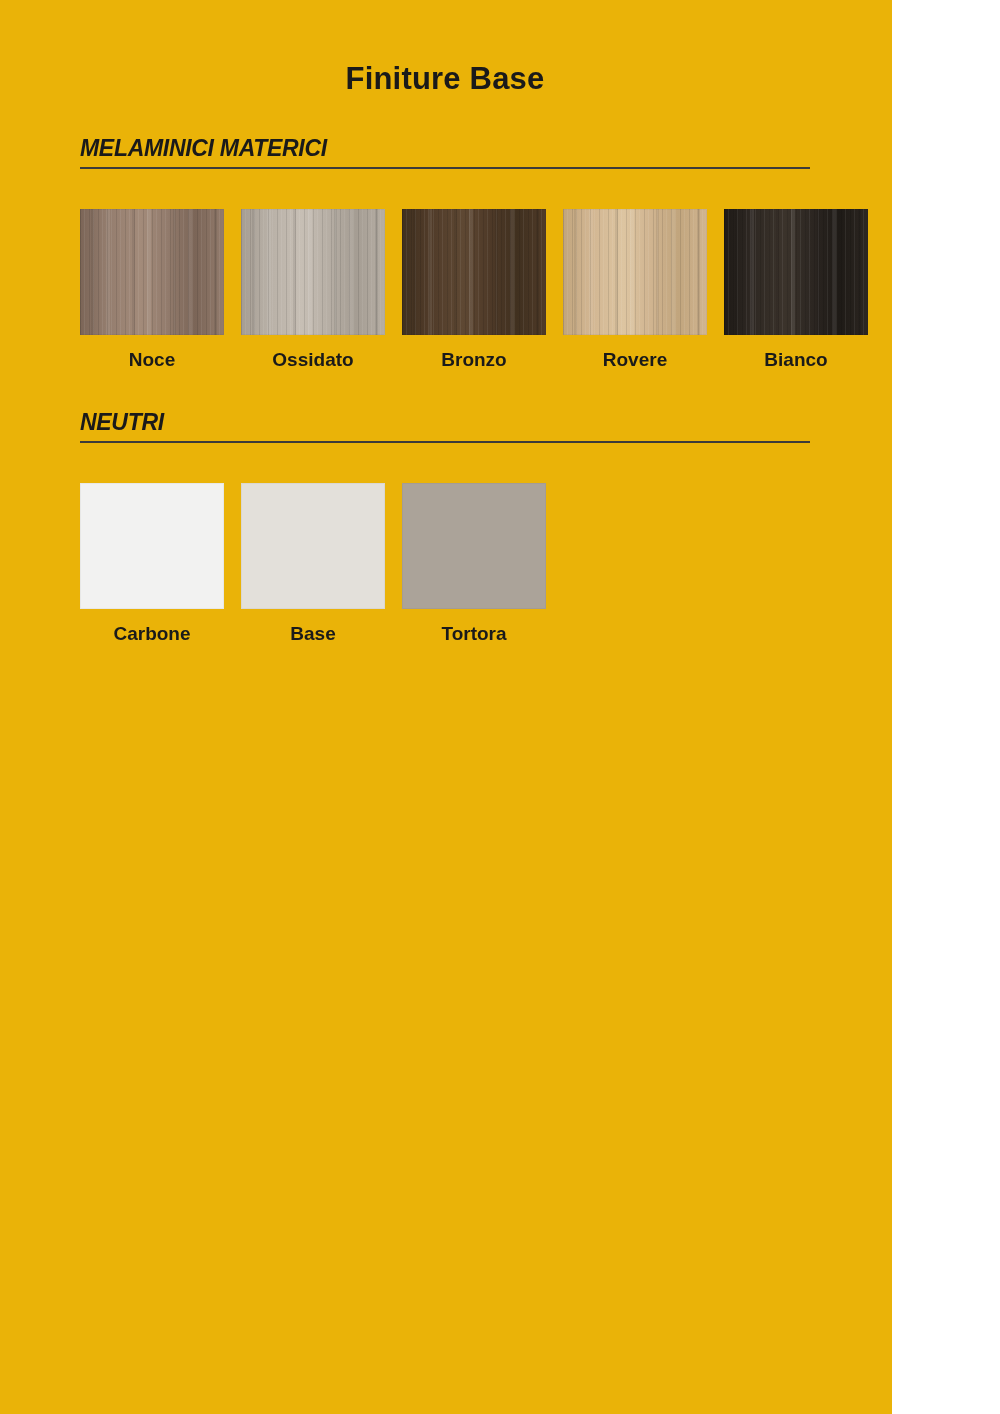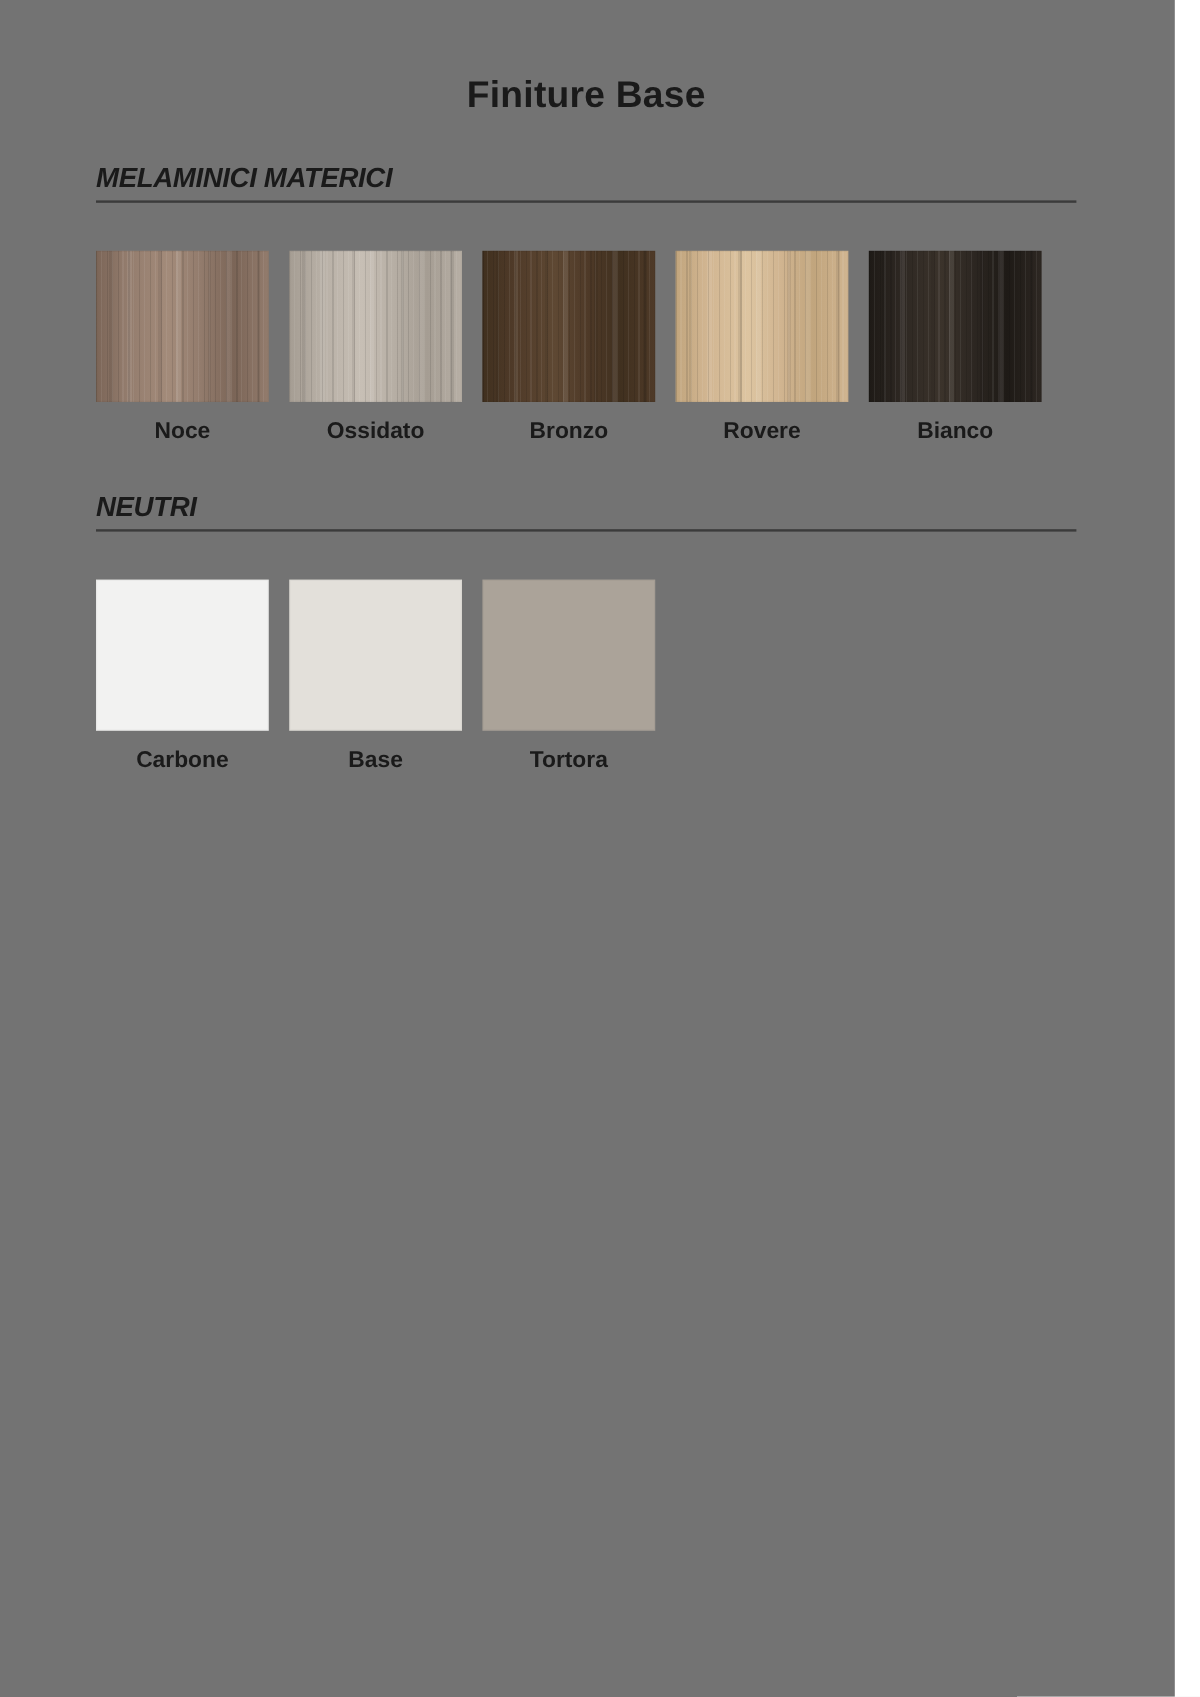--- a/index.html
+++ b/index.html
@@ -2,23 +2,23 @@
 <html><head>
 <meta charset="utf-8">
 <style>
   html, body {
     margin: 0;
     padding: 0;
     background: #ffffff;
   }
   .page {
     position: relative;
-    width: 979px;
+    width: 892px;
     height: 1414px;
-    background: #737373;
+    background: #eab308;
     box-sizing: border-box;
     padding: 60px 82px 0 80px;
     font-family: "Liberation Sans", sans-serif;
     color: #1c1c1c;
     overflow: hidden;
   }
   .title {
     margin: 0 0 14px 0;
     text-align: center;
     font-size: 31px;

